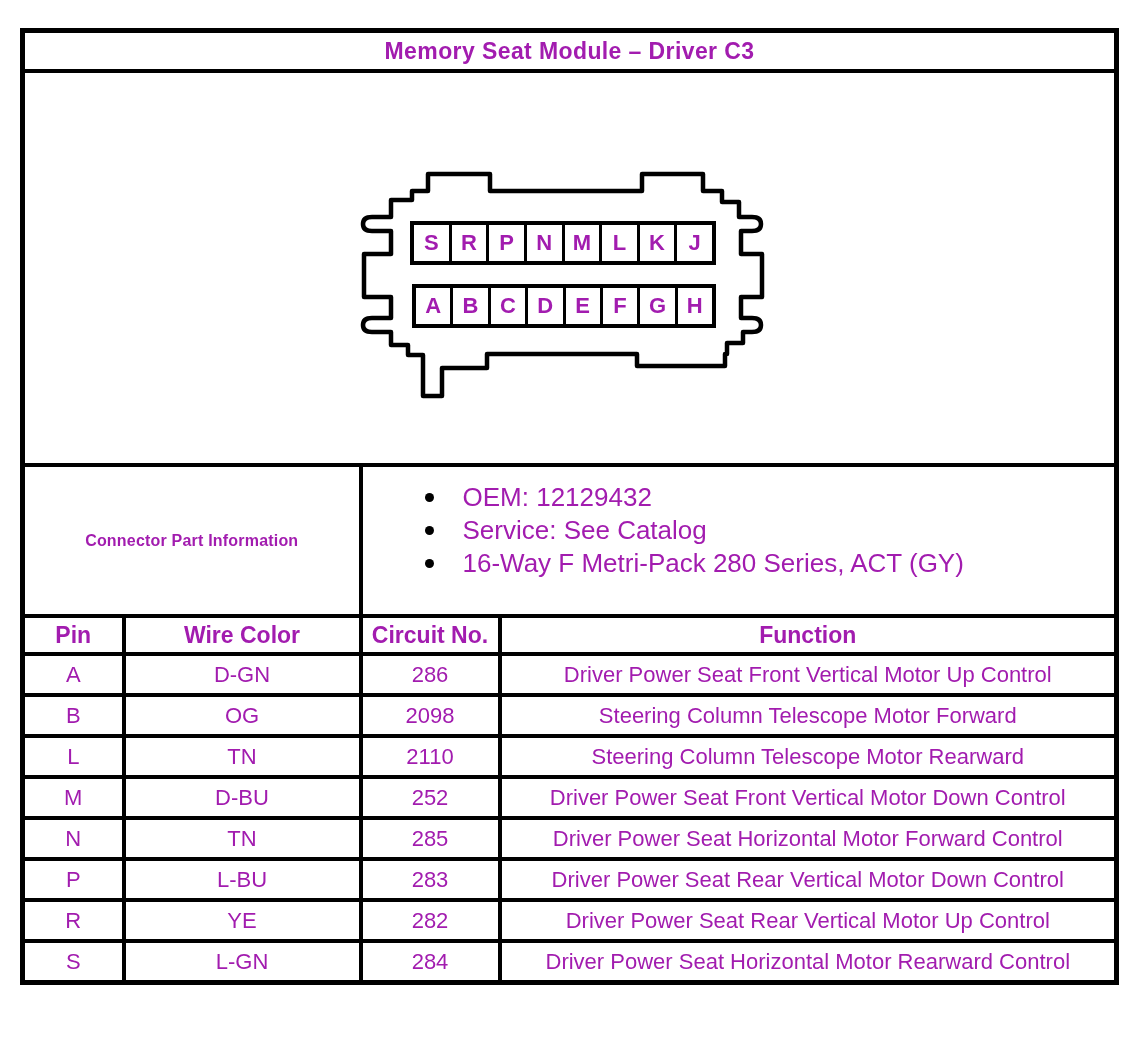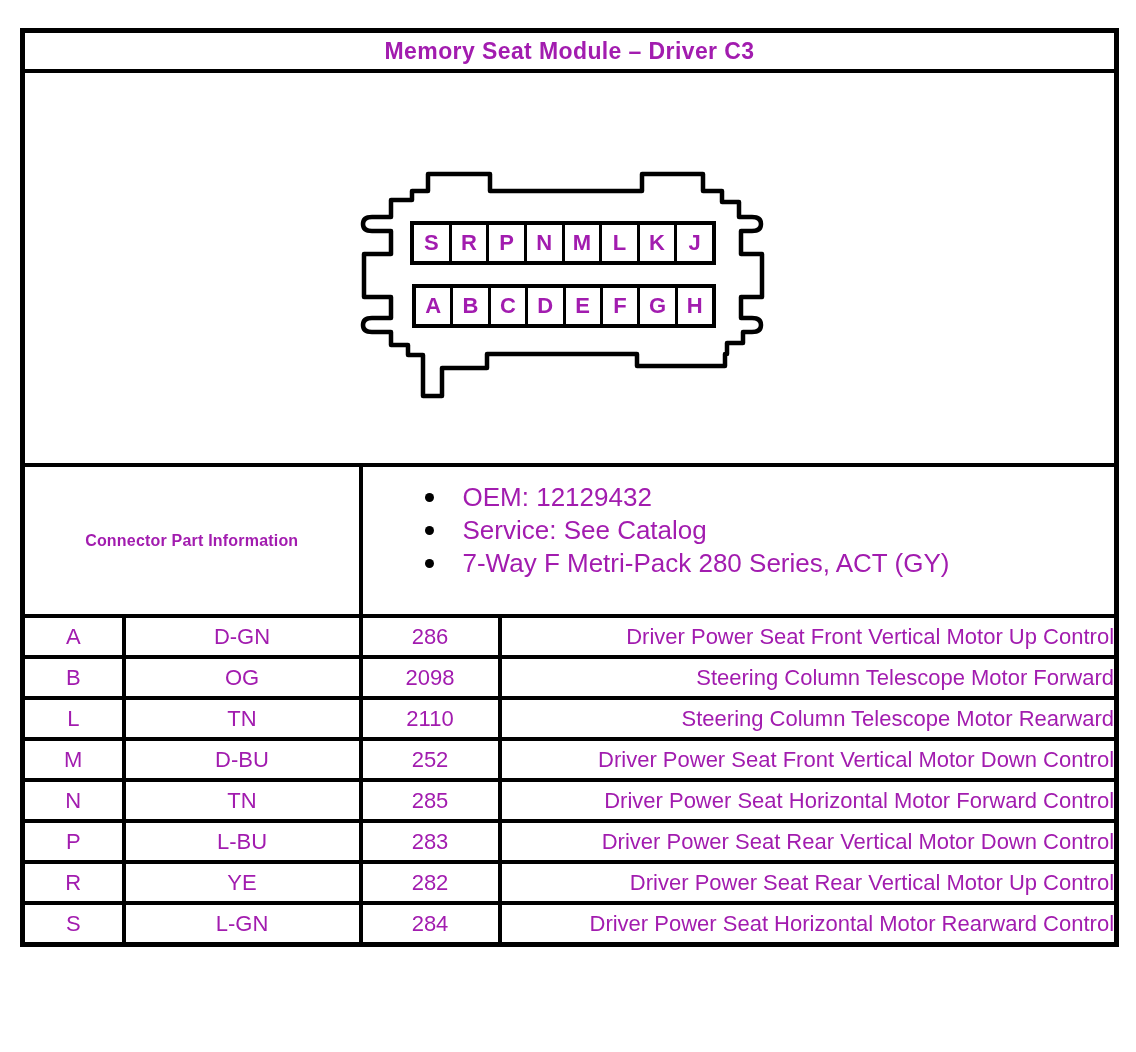--- a/index.html
+++ b/index.html
@@ -30,21 +30,21 @@
     position:relative; padding-left:38px; font-size:26px; line-height:33px;
     white-space:nowrap;
   }
   .info-bullets li::before {
     content:""; position:absolute; left:0; top:12px; width:9px; height:9px;
     border-radius:50%; background:#000;
   }
 
   .head-row th { height:34px; font-size:23px; font-weight:bold; text-align:center; vertical-align:middle; }
   .data-row td { height:37px; font-size:22px; text-align:center; vertical-align:middle; white-space:nowrap; }
-  .data-row td.c-fn { text-align:right; padding-left:6px; }
+  .data-row td.c-fn { text-align:center; padding-left:6px; }
 
   .pin-grid {
     position:absolute; display:flex; box-sizing:border-box;
     border:4px solid #000; background:#fff; z-index:2;
   }
   .pin-cell {
     flex:1; display:flex; align-items:center; justify-content:center;
     font-size:22px; font-weight:bold; border-left:3px solid #000;
   }
   .pin-cell:first-child { border-left:none; }
@@ -69,23 +69,29 @@
       </tr>
       <tr class="diagram-row">
         <td colspan="4"></td>
       </tr>
       <tr class="info-row">
         <td colspan="2" class="info-label">Connector Part Information</td>
         <td colspan="2" class="info-bullets">
           <ul>
             <li>OEM: 12129432</li>
             <li>Service: See Catalog</li>
-            <li>7-Way F Metri-Pack 280 Series, ACT (GY)</li>
+            <li>16-Way F Metri-Pack 280 Series, ACT (GY)</li>
           </ul>
         </td>
+      </tr>
+      <tr class="head-row">
+        <th>Pin</th>
+        <th>Wire Color</th>
+        <th>Circuit No.</th>
+        <th>Function</th>
       </tr>
       <tr class="data-row">
         <td>A</td>
         <td>D-GN</td>
         <td>286</td>
         <td class="c-fn">Driver Power Seat Front Vertical Motor Up Control</td>
       </tr>
       <tr class="data-row">
         <td>B</td>
         <td>OG</td>

